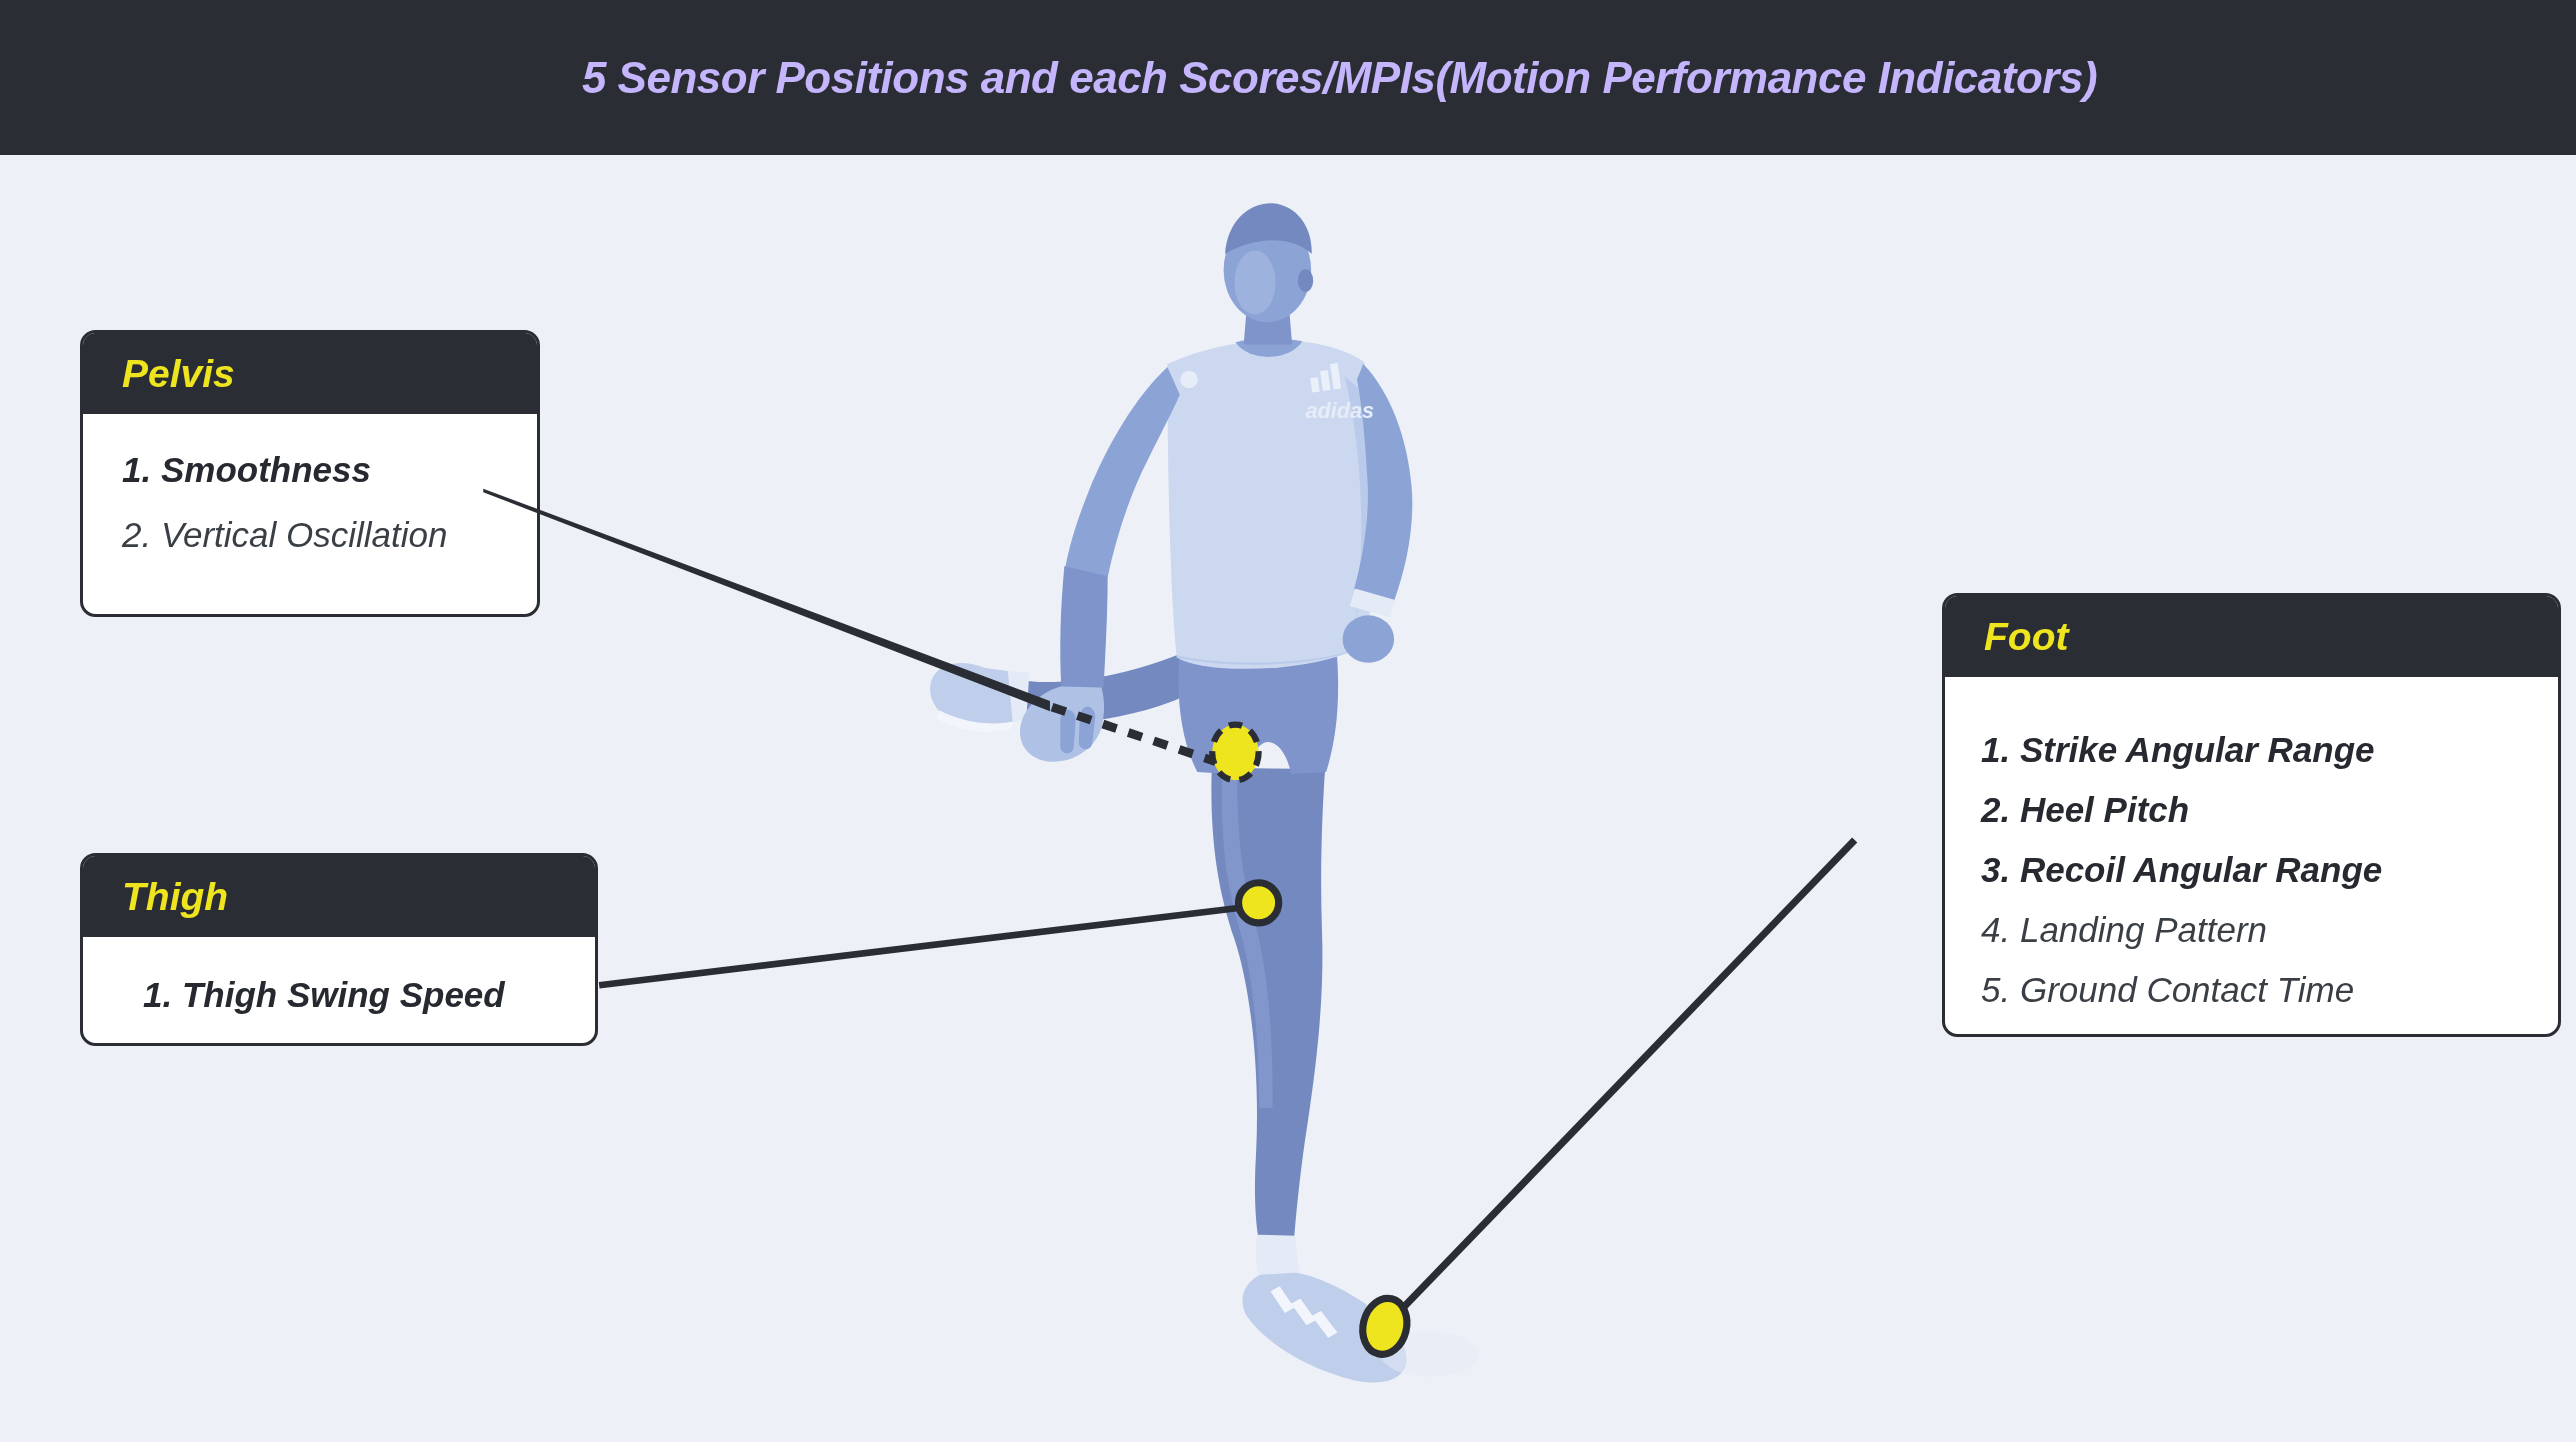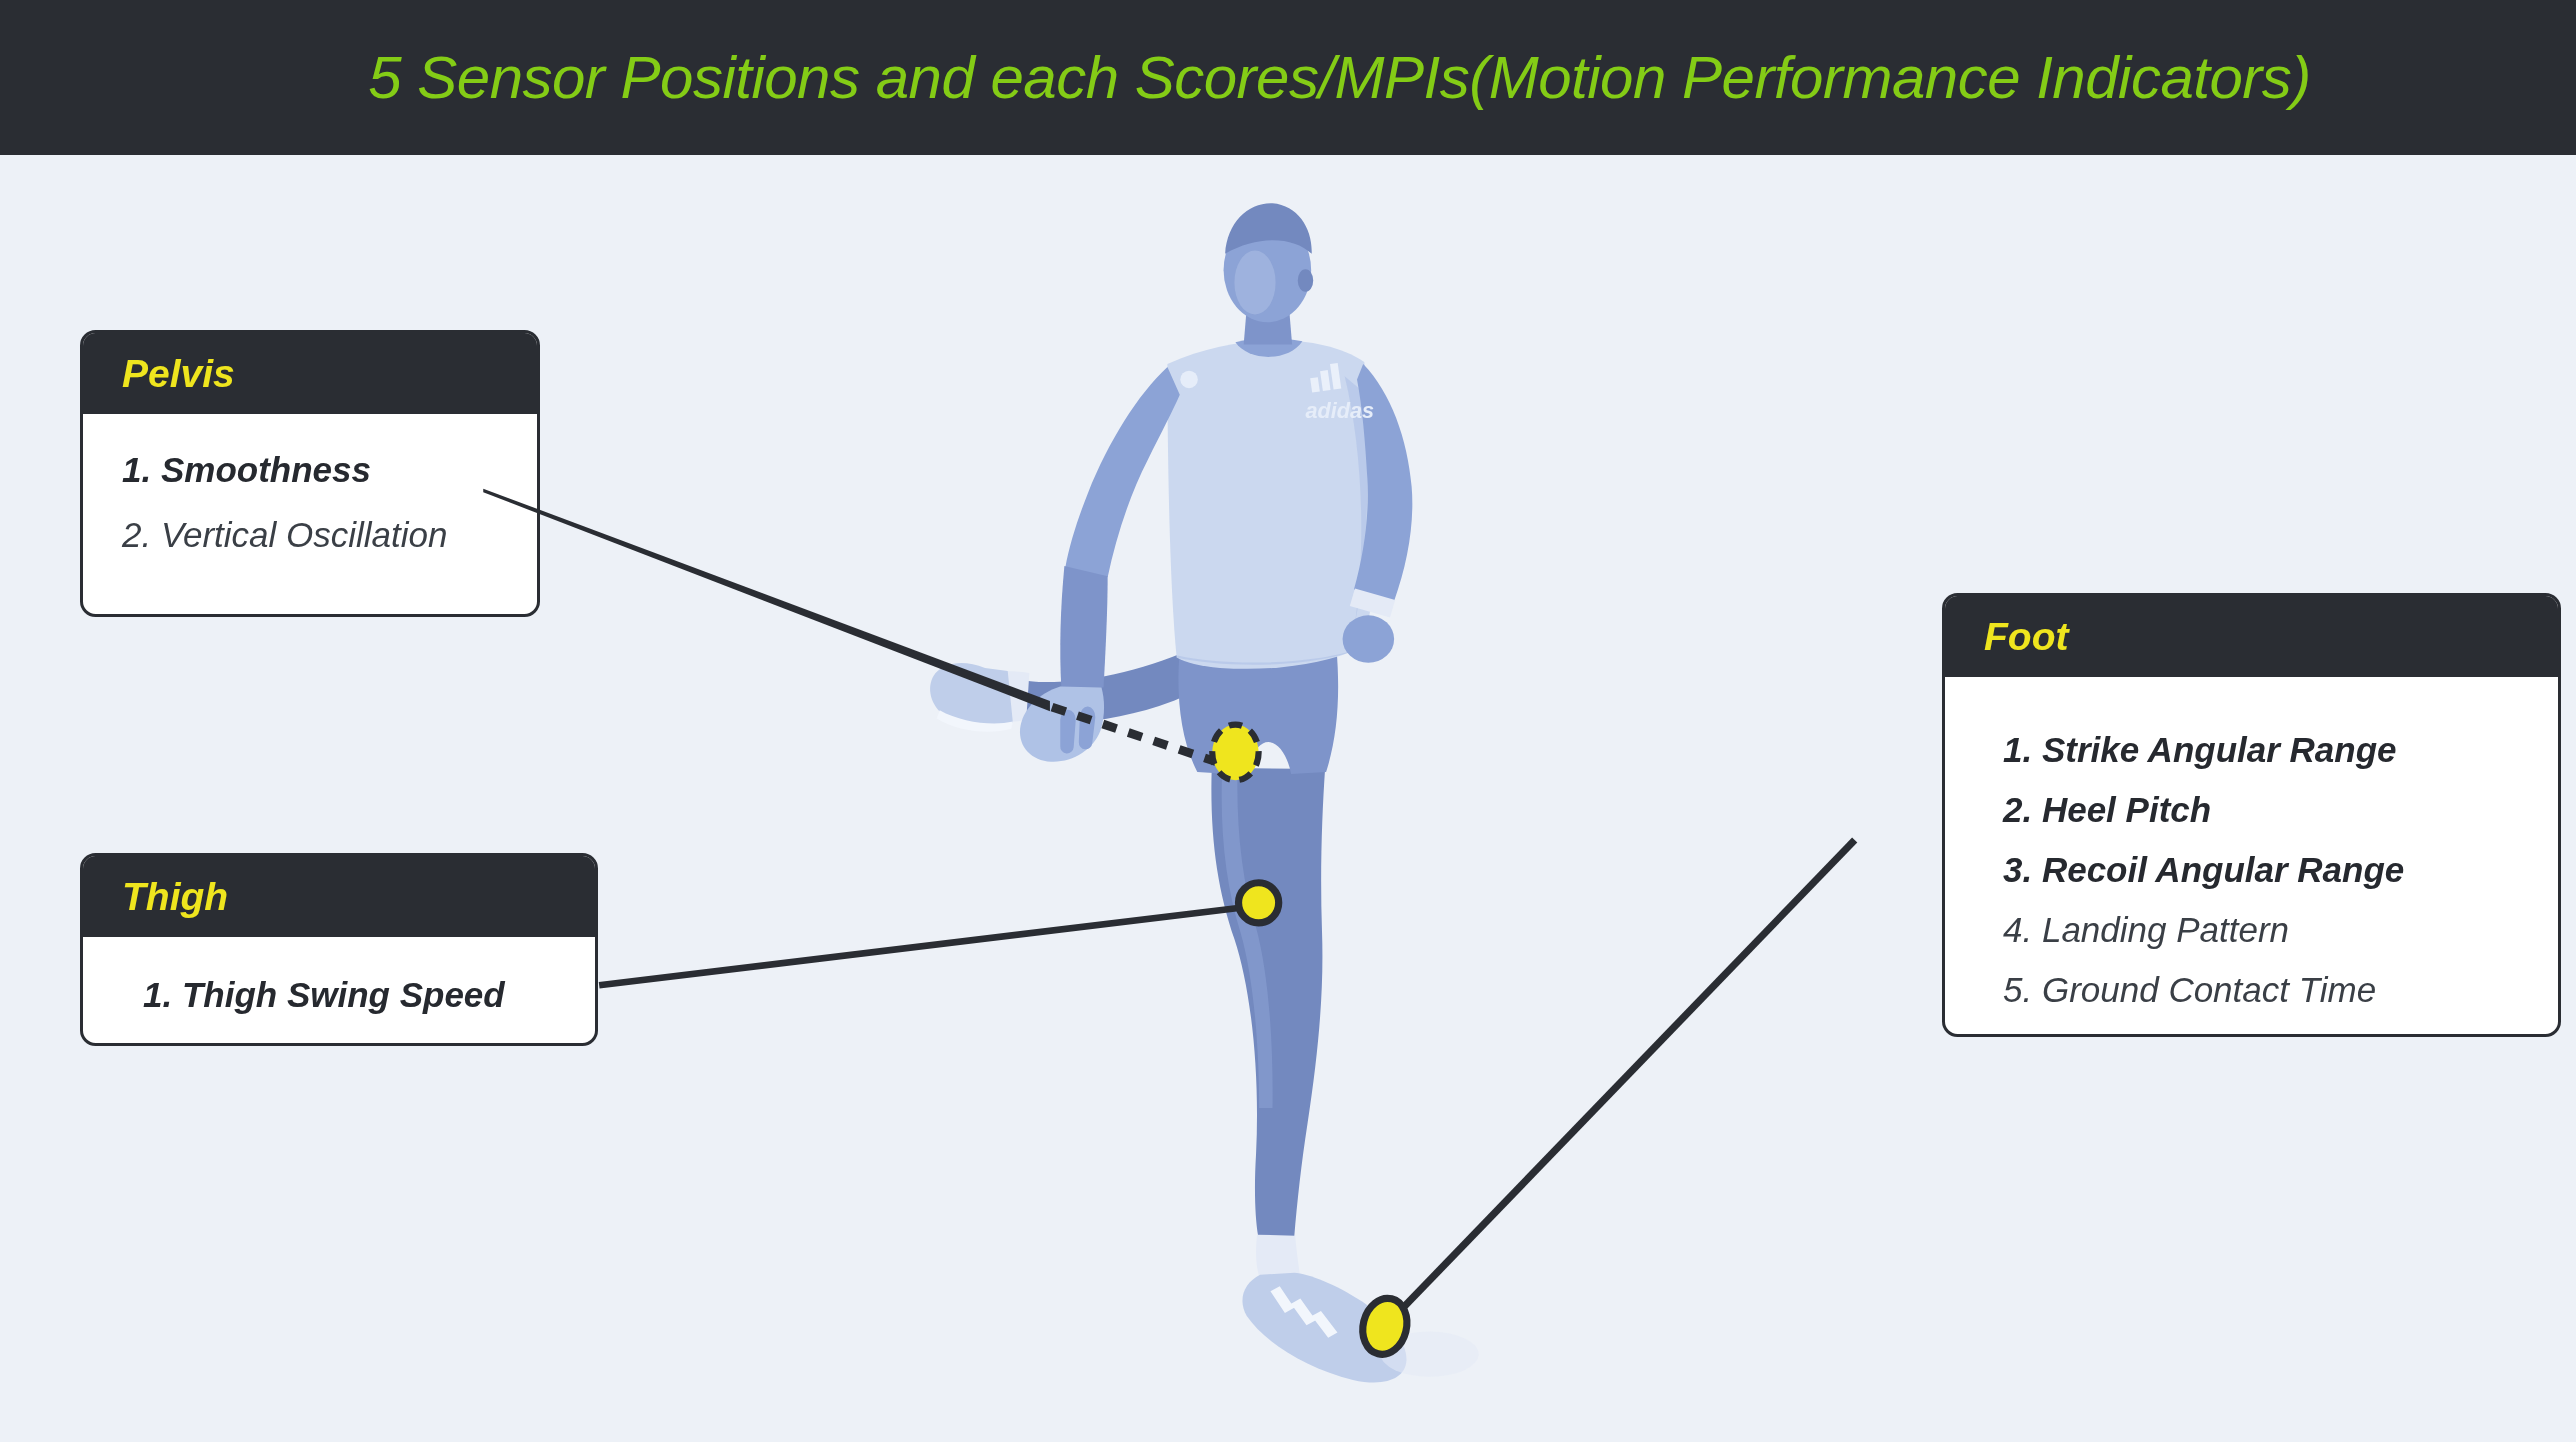--- a/index.html
+++ b/index.html
@@ -27,21 +27,21 @@
   .canvas{position:relative;width:2679px;height:1443px;background:var(--page-bg);}
 
   
   .title-bar{
     position:absolute;left:0;top:0;width:2679px;height:155px;
     background:var(--panel-dark);
     display:flex;align-items:center;justify-content:center;
     z-index:4;
   }
   .title-bar h1{
-    color:#84cc16;font-size:60px;font-style:italic;font-weight:normal;
+    color:#c4b5fd;font-size:44px;font-style:italic;font-weight:bold;
     letter-spacing:-0.5px;white-space:nowrap;
   }
 
   
   svg.scene{position:absolute;left:0;top:0;width:2679px;height:1443px;z-index:1;}
   svg.overlay{position:absolute;left:0;top:0;width:2679px;height:1443px;z-index:3;pointer-events:none;}
 
   
   .callout{
     position:absolute;background:#FFFFFF;
@@ -65,21 +65,21 @@
 
   .callout.pelvis{left:80px;top:330px;width:460px;height:287px;}
   .callout.pelvis .bd{padding:23px 39px 0;}
   .callout.pelvis .item{height:65px;}
 
   .callout.thigh{left:80px;top:853px;width:518px;height:193px;}
   .callout.thigh .bd{padding:27px 60px 0;}
   .callout.thigh .item{height:62px;}
 
   .callout.foot{left:1942px;top:593px;width:619px;height:444px;}
-  .callout.foot .bd{padding:43px 58px 0;}
+  .callout.foot .bd{padding:43px 36px 0;}
   .callout.foot .item{height:60px;}
 </style>
 </head>
 <body>
 
 <div class="canvas">
 
   <svg class="scene" viewBox="0 0 5200 2800" aria-hidden="true">
     <g>
 

